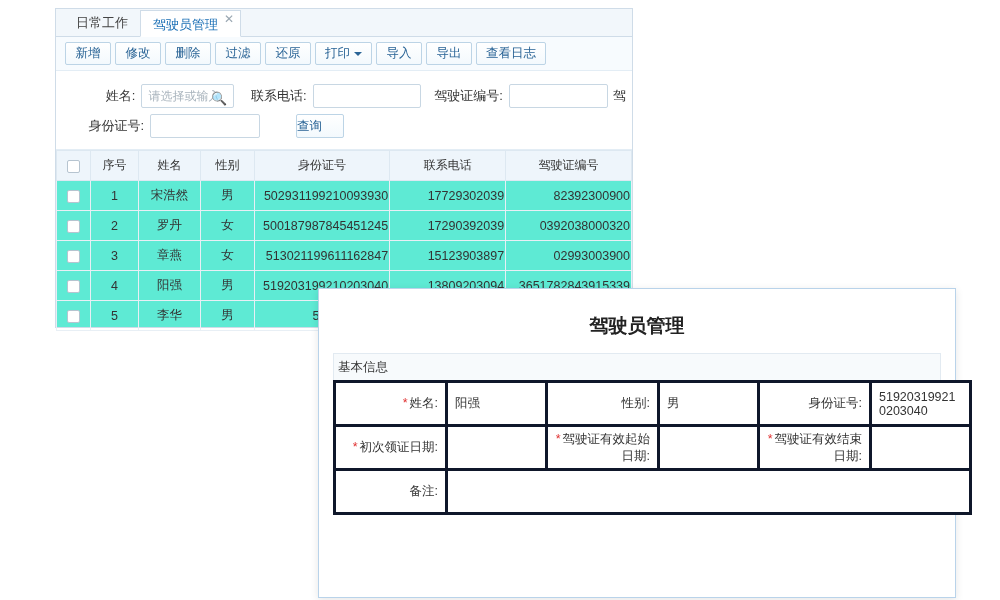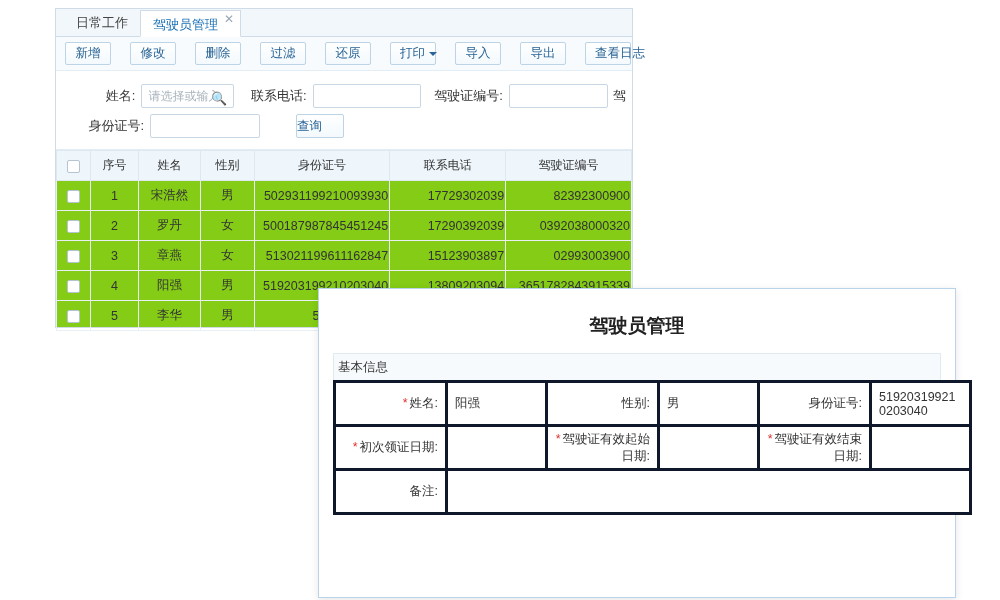--- a/index.html
+++ b/index.html
@@ -12,21 +12,21 @@
     color: #333;
     overflow: hidden;
   }
   #root { position: relative; width: 1000px; height: 600px; }
 
   
   .main-window {
     position: absolute;
     left: 55px; top: 8px;
     width: 578px; height: 320px;
-    background: #84cc16;
+    background: #5eead4;
     border: 1px solid #cfdce8;
   }
 
   
   .tabbar {
     height: 28px;
     background: #f2f7fb;
     border-bottom: 1px solid #cfdce8;
     display: flex;
     align-items: flex-end;
@@ -57,21 +57,21 @@
     line-height: 14px;
   }
 
   
   .toolbar {
     height: 34px;
     background: #f7fbfe;
     border-bottom: 1px solid #e3edf5;
     display: flex;
     align-items: center;
-    gap: 19px;
+    gap: 4px;
     padding: 0 9px;
   }
   .tbtn {
     height: 23px;
     min-width: 46px;
     padding: 0 9px;
     border: 1px solid #bcd4e6;
     background: linear-gradient(#ffffff, #f3f9fd);
     border-radius: 2px;
     font-size: 12.5px;

